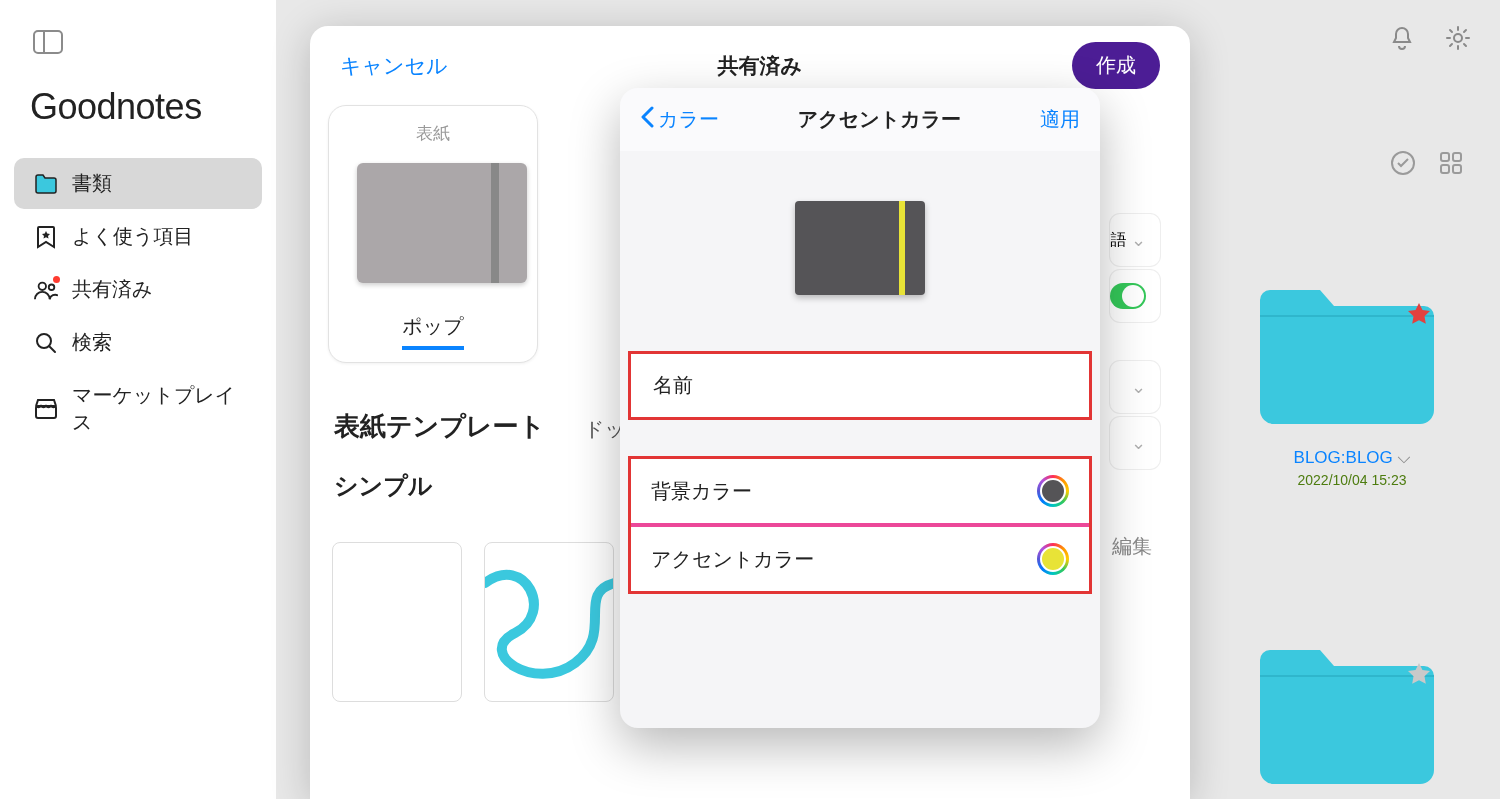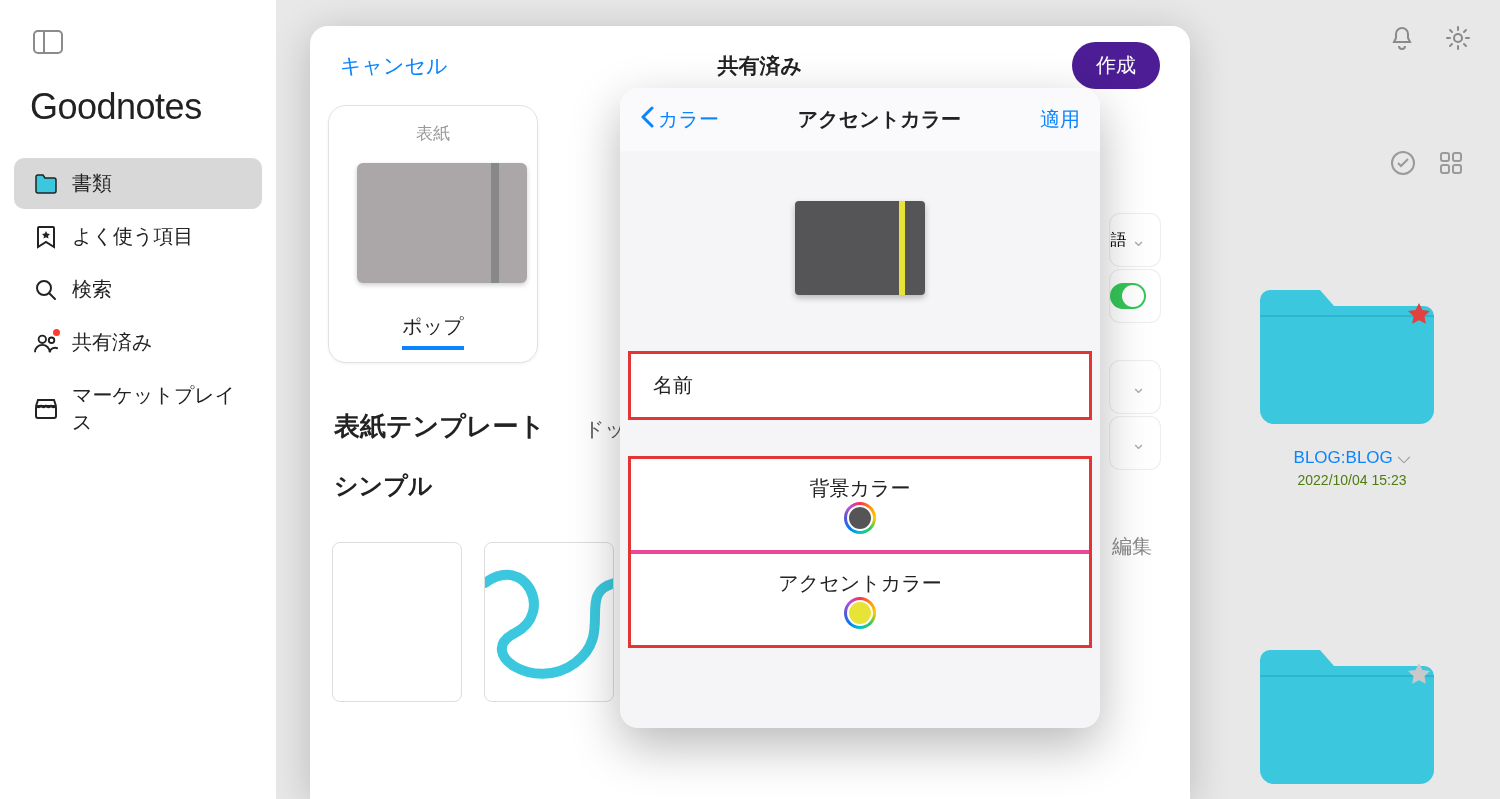--- a/index.html
+++ b/index.html
@@ -79,21 +79,21 @@
     .preview-area { padding: 50px 0 56px; display:flex; justify-content:center; background:#f5f5f7; }
     .mini-cover { width:130px; height:94px; background:#555457; border-radius:4px; position:relative; box-shadow: 0 3px 6px rgba(0,0,0,0.25); }
     .mini-cover::after { content:""; position:absolute; right:20px; top:0; width:6px; height:100%; background:#e8e337; }
 
     .redbox { border: 3px solid #e23535; }
     .name-row { background:#fff; display:flex; align-items:center; padding: 18px 22px; gap: 26px; margin: 0 8px; }
     .name-label { font-size:20px; color:#222; }
     .name-placeholder { font-size:20px; color:#b8b8b8; flex:1; }
 
     .color-group { margin: 36px 8px 0; background:#fff; }
-    .color-row { display:flex; align-items:center; justify-content:space-between; padding: 16px 20px; font-size:20px; color:#222;flex-direction:column; }
+    .color-row { display:flex; align-items:center; justify-content:space-between; padding: 16px 20px; font-size:20px; color:#222; }
     .color-row + .color-row { border-top: 4px solid #ec4899; }
     .color-swatch { width:32px; height:32px; border-radius:50%; position:relative; }
     .rainbow-ring { background: conic-gradient(#ff2d55,#ff9500,#ffcc00,#34c759,#00c7be,#007aff,#5856d6,#af52de,#ff2d55); padding:3px; }
     .inner-fill { width:100%; height:100%; border-radius:50%; border: 2px solid #fff; }
 
     svg { display:block; }
   </style>
 </head>
 <body>
 
@@ -120,39 +120,39 @@
       <svg width="20" height="24" viewBox="0 0 20 24">
           <path d="M3 2 h14 a1 1 0 0 1 1 1 v19 l-8-5 -8 5 V3 a1 1 0 0 1 1-1 Z" fill="none" stroke="#222" stroke-width="2"></path>
           <path d="M10 6 l1.2 2.5 2.8 .4 -2 2 .5 2.7 L10 12.3 7.5 13.6 8 10.9 6 8.9 l2.8-.4 Z" fill="#222"></path>
         </svg>
     </span>
     <span>よく使う項目</span>
   </div>
 
   <div class="sidebar-item">
     <span class="sidebar-icon">
-      <svg width="24" height="24" viewBox="0 0 24 24">
-          <circle cx="10" cy="10" r="7" fill="none" stroke="#222" stroke-width="2"></circle>
-          <line x1="15" y1="15" x2="21" y2="21" stroke="#222" stroke-width="2" stroke-linecap="round"></line>
-        </svg>
-    </span>
-    <span>検索</span>
-  </div>
-
-  <div class="sidebar-item">
-    <span class="sidebar-icon">
       <svg width="26" height="22" viewBox="0 0 26 22">
           <circle cx="9" cy="7" r="4" fill="none" stroke="#222" stroke-width="2"></circle>
           <path d="M1 21 a8 8 0 0 1 16 0" fill="none" stroke="#222" stroke-width="2"></path>
           <circle cx="19" cy="8" r="3" fill="none" stroke="#222" stroke-width="2"></circle>
           <path d="M17 21 a6 6 0 0 1 9 -4" fill="none" stroke="#222" stroke-width="2"></path>
         </svg>
       <span class="red-dot"></span>
     </span>
     <span>共有済み</span>
+  </div>
+
+  <div class="sidebar-item">
+    <span class="sidebar-icon">
+      <svg width="24" height="24" viewBox="0 0 24 24">
+          <circle cx="10" cy="10" r="7" fill="none" stroke="#222" stroke-width="2"></circle>
+          <line x1="15" y1="15" x2="21" y2="21" stroke="#222" stroke-width="2" stroke-linecap="round"></line>
+        </svg>
+    </span>
+    <span>検索</span>
   </div>
 
   <div class="sidebar-item">
     <span class="sidebar-icon">
       <svg width="24" height="22" viewBox="0 0 24 22">
           <rect x="2" y="8" width="20" height="12" rx="2" fill="none" stroke="#222" stroke-width="2"></rect>
           <path d="M2 8 L4 2 h16 l2 6" fill="none" stroke="#222" stroke-width="2"></path>
           <path d="M2 8 a3 3 0 0 0 5 0 a3 3 0 0 0 5 0 a3 3 0 0 0 5 0 a3 3 0 0 0 5 0" fill="none" stroke="#222" stroke-width="2"></path>
         </svg>
     </span>

